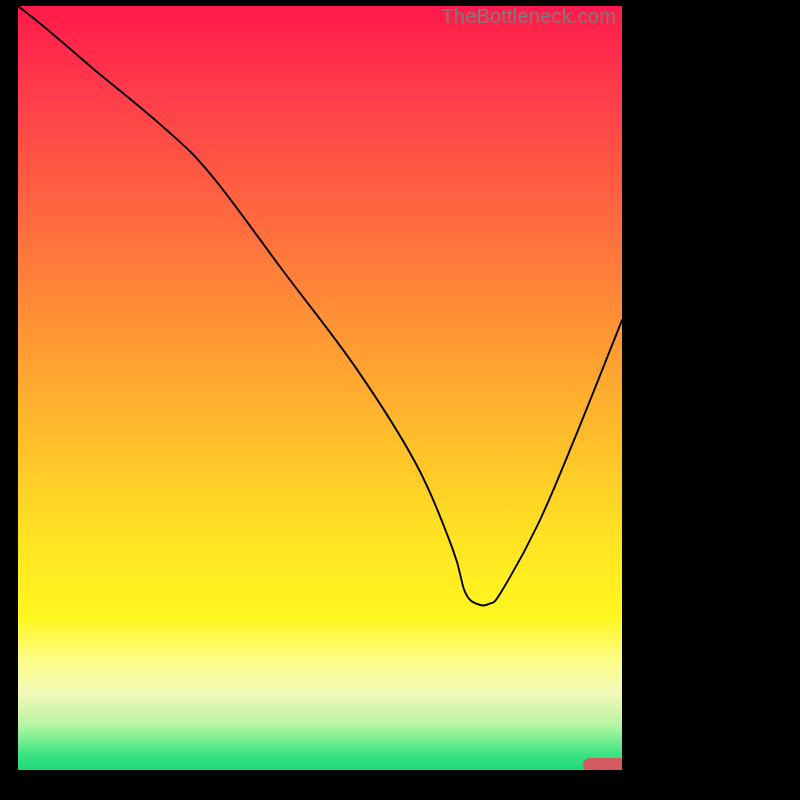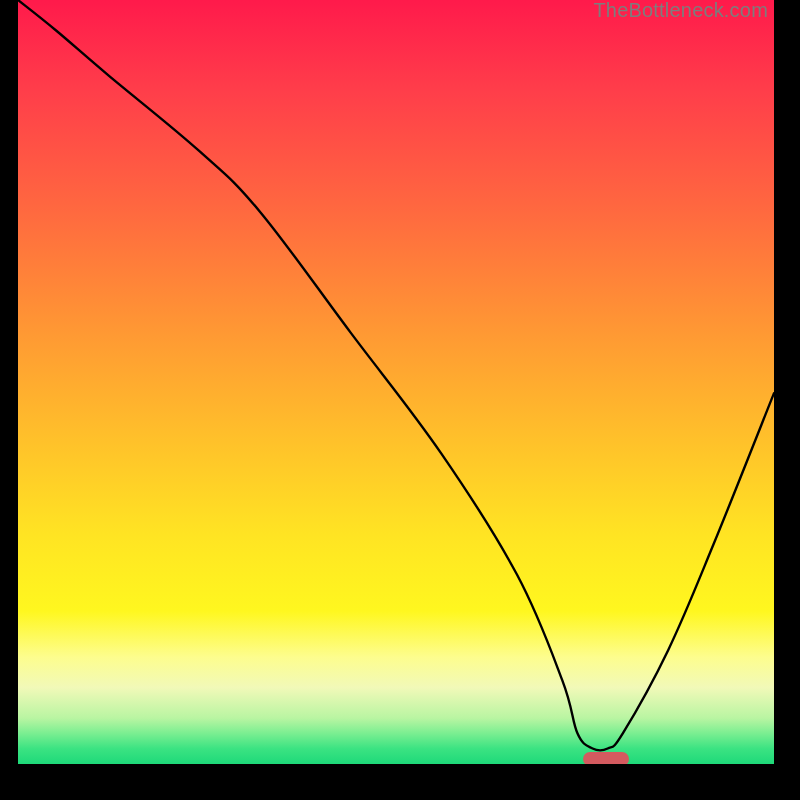--- a/index.html
+++ b/index.html
@@ -12,22 +12,22 @@
     font-family: Arial, Helvetica, sans-serif;
   }
   .frame {
     position: absolute;
     inset: 0;
     background: #000;
   }
   .plot {
     position: absolute;
     left: 18px;
-    top: 0;
-    width: 756px;
+    top: 6px;
+    width: 604px;
     height: 764px;
     overflow: hidden;
   }
   .gradient {
     position: absolute;
     inset: 0;
     
     background: linear-gradient(
       to bottom,
       #ff1a4b 0%,

